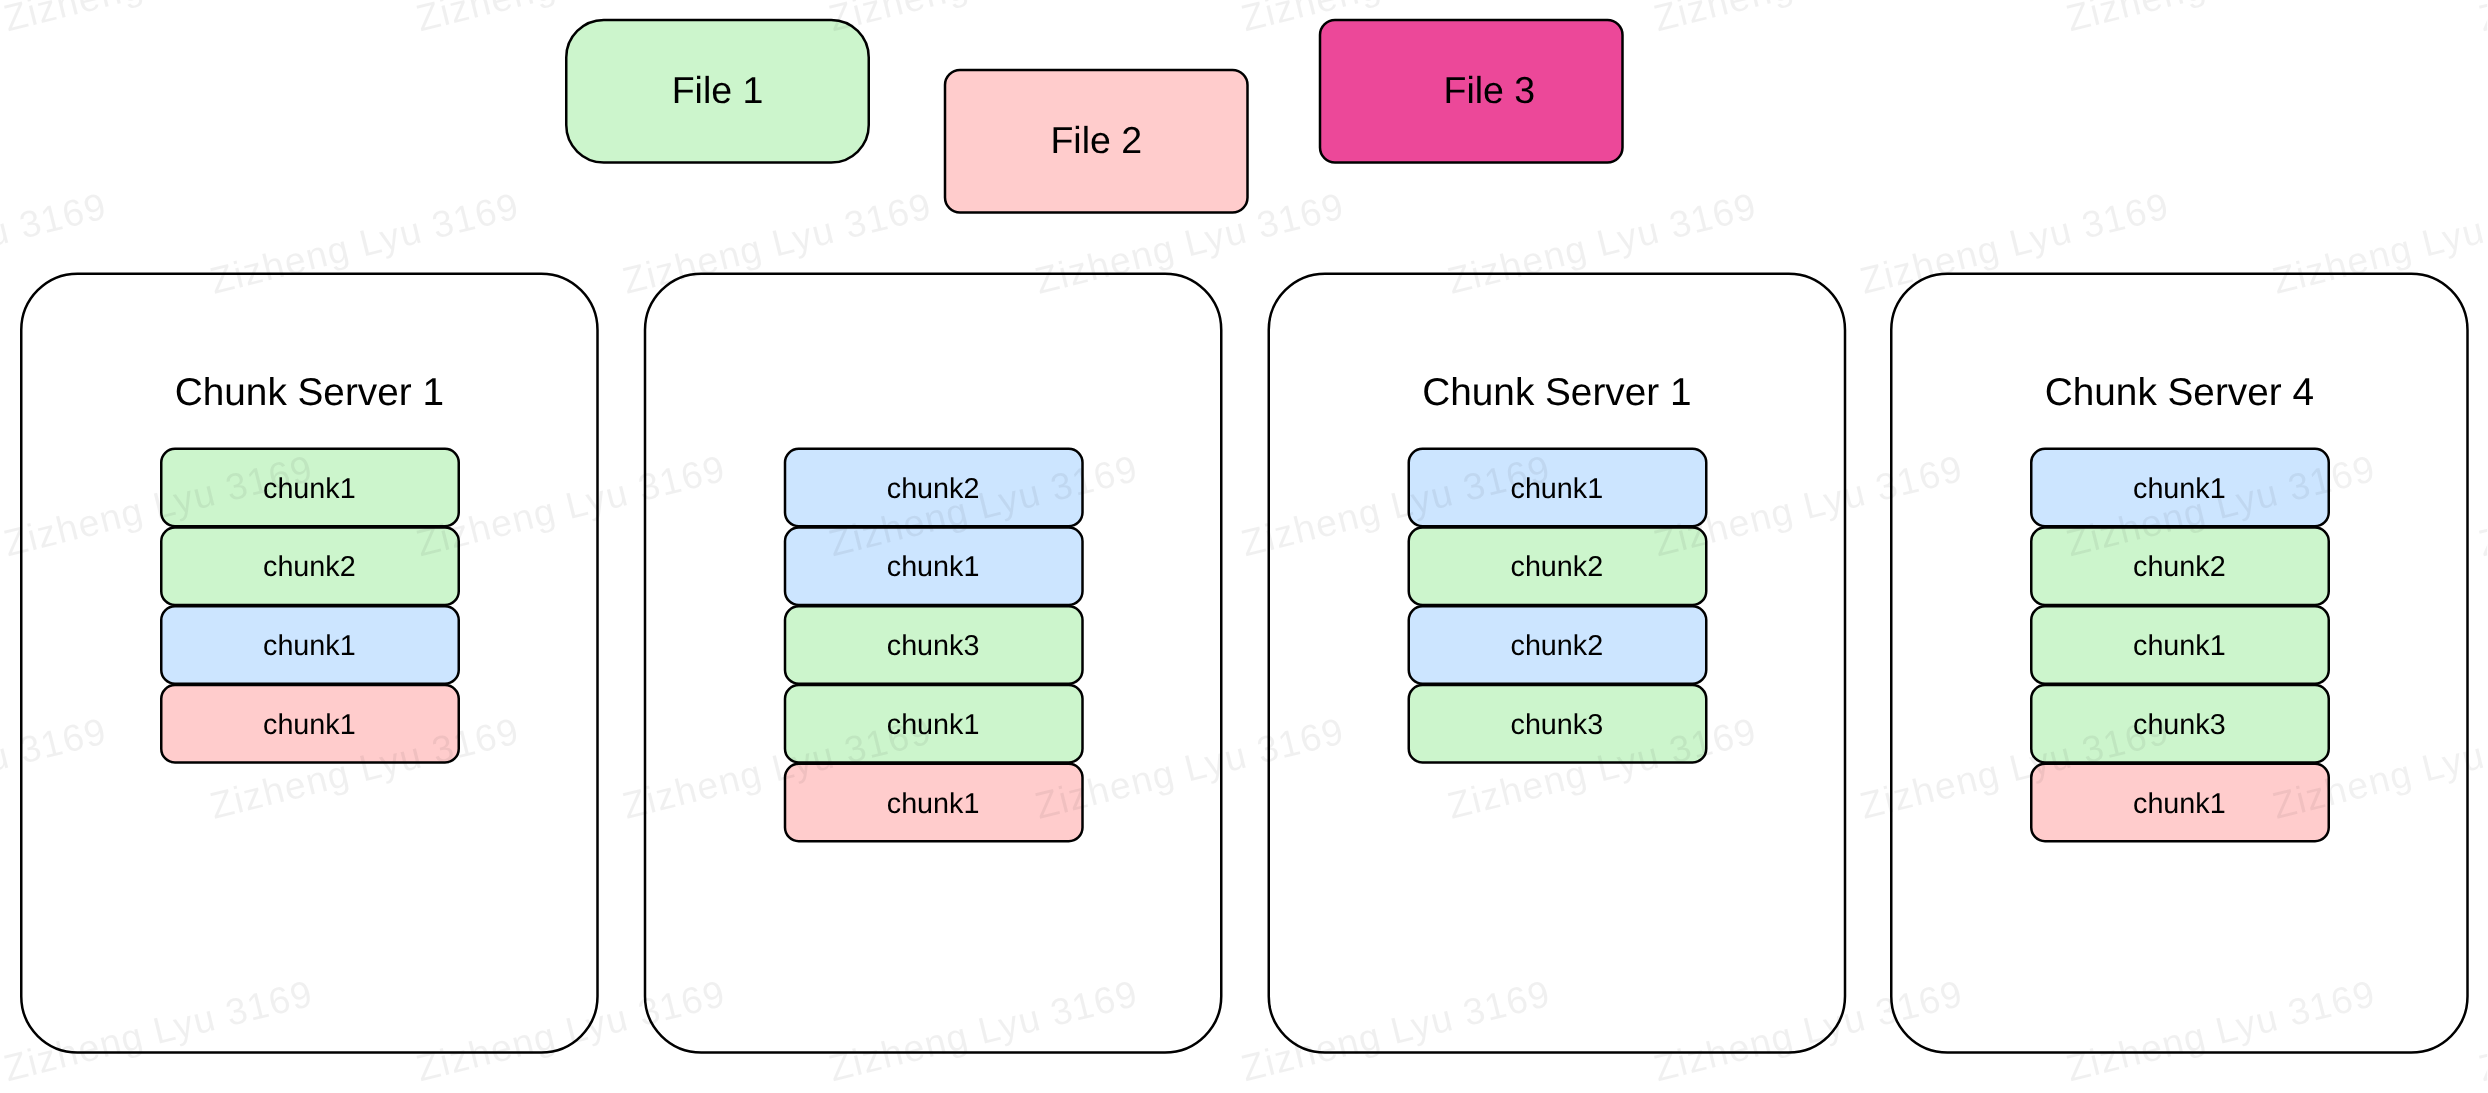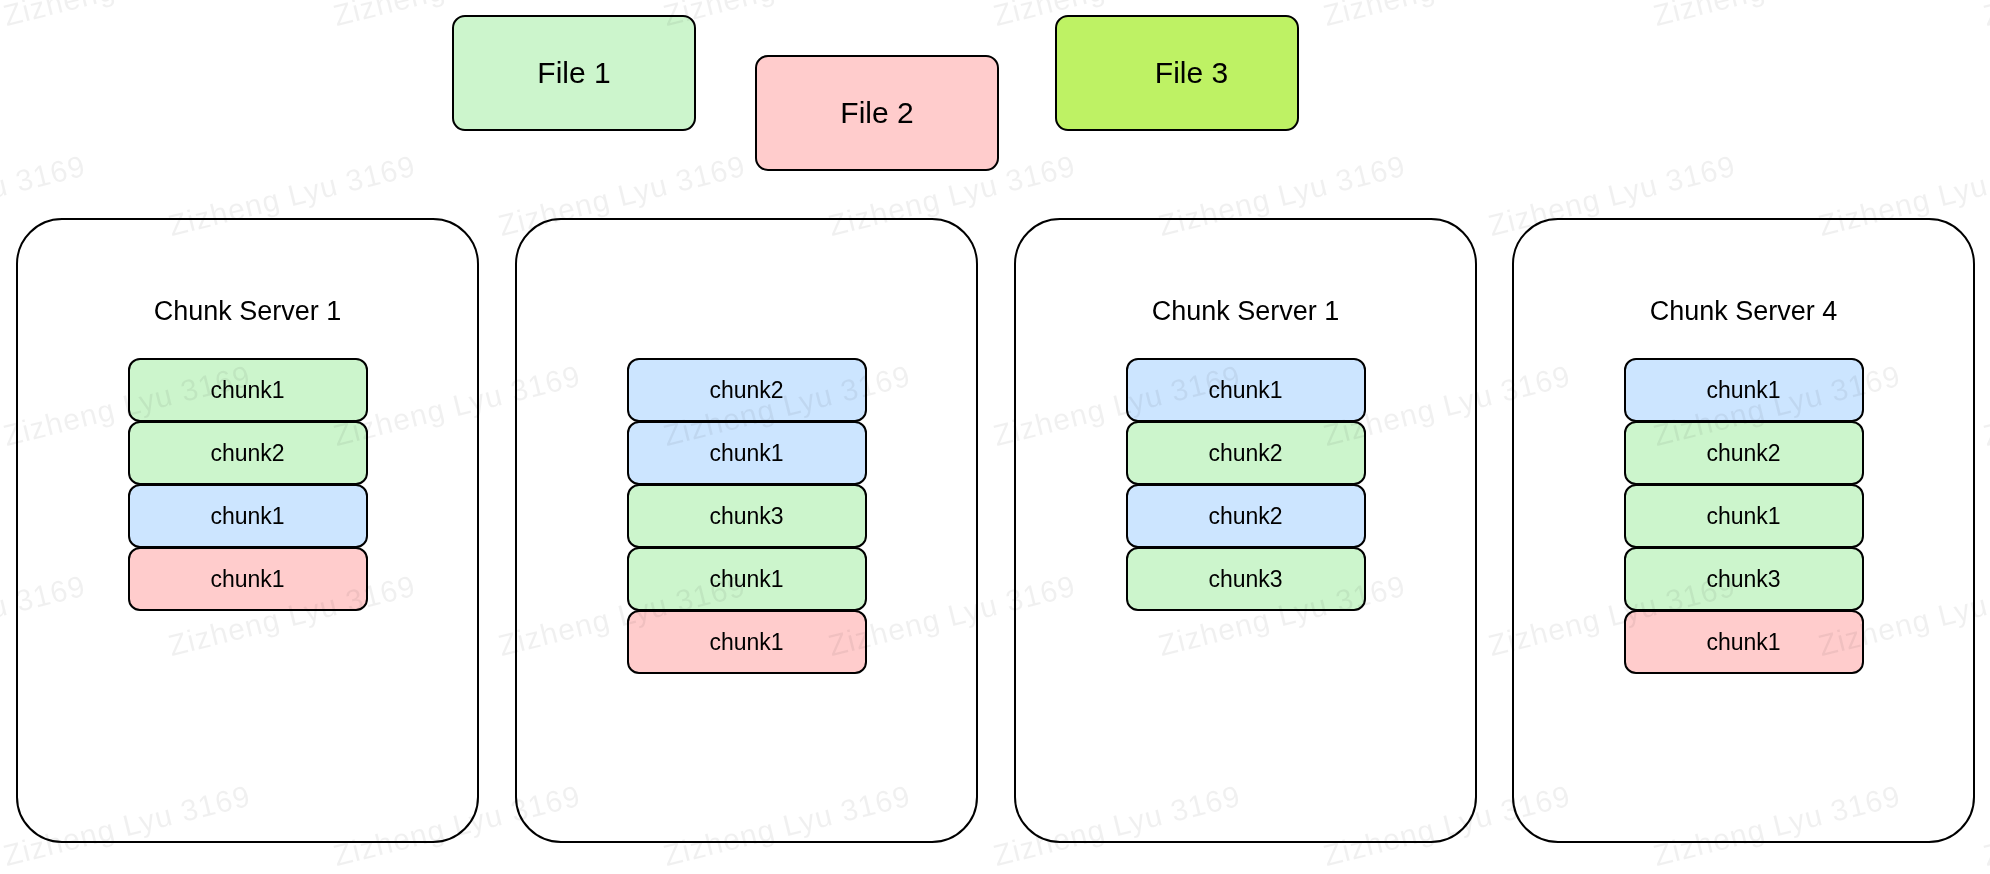--- a/index.html
+++ b/index.html
@@ -62,21 +62,21 @@
     border: 2px solid #000000;
     border-radius: 13px;
     box-sizing: border-box;
     display: flex;
     align-items: center;
     justify-content: center;
     font-size: 30px;
     line-height: 1;
     color: #000000;
   }
-  #file-box-1 { left: 452px;  width: 244px; background: #ccf5cc; }
+  #file-box-1 { left: 452px;  width: 244px; background: #ccf5cc; border-radius: 31px; }
   #file-box-2 { left: 755px;  width: 244px; background: #ffcccc; }
   #file-box-3 { left: 1055px; width: 244px; background: #cce5ff; }
 
   
   #server-row {
     position: absolute;
     left: 0;
     top: 218px;
     width: 1990px;
     height: 640px;
@@ -95,21 +95,21 @@
   #chunk-server-2 { left: 515px;  }
   #chunk-server-3 { left: 1014px; }
   #chunk-server-4 { left: 1512px; }
 
   .server-title {
     position: absolute;
     left: 0;
     top: 78px;
     width: 100%;
     text-align: center;
-    font-size: 27px;
+    font-size: 31px;
     line-height: 1;
     color: #000000;
   }
 
   .chunk-stack {
     position: absolute;
     left: 50%;
     transform: translateX(-50%);
     top: 138px;
     width: 240px;
@@ -178,21 +178,21 @@
 
 <div id="stage">
 
   <div id="file-row">
     <div class="file-box" id="file-box-1" style="background: rgb(204, 245, 204);">
       <span>File 1</span>
     </div>
     <div class="file-box" id="file-box-2" style="background: rgb(255, 204, 204); margin-top: 40px;">
       <span>File 2</span>
     </div>
-    <div class="file-box" id="file-box-3" style="background: #bef264; padding-left: 29px;">
+    <div class="file-box" id="file-box-3" style="background: #ec4899; padding-left: 29px;">
       <span>File 3</span>
     </div>
   </div>
 
   <div id="server-row">
 
     <div class="chunk-server" id="chunk-server-1">
       <div class="server-title">Chunk Server 1</div>
       <div class="chunk-stack" id="chunk-stack-1">
           <div class="chunk-box c-green" style="background: rgb(204, 245, 204); z-index: 4;">

